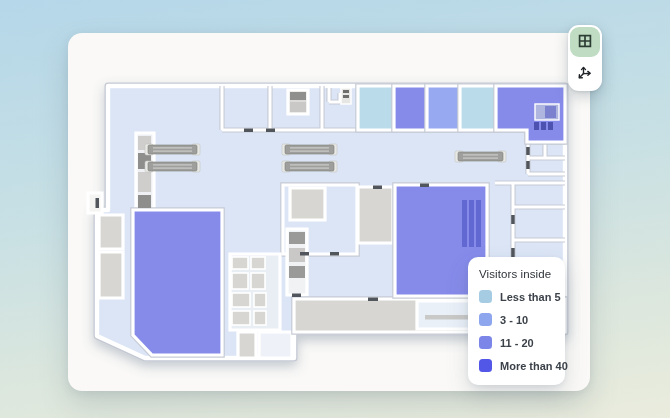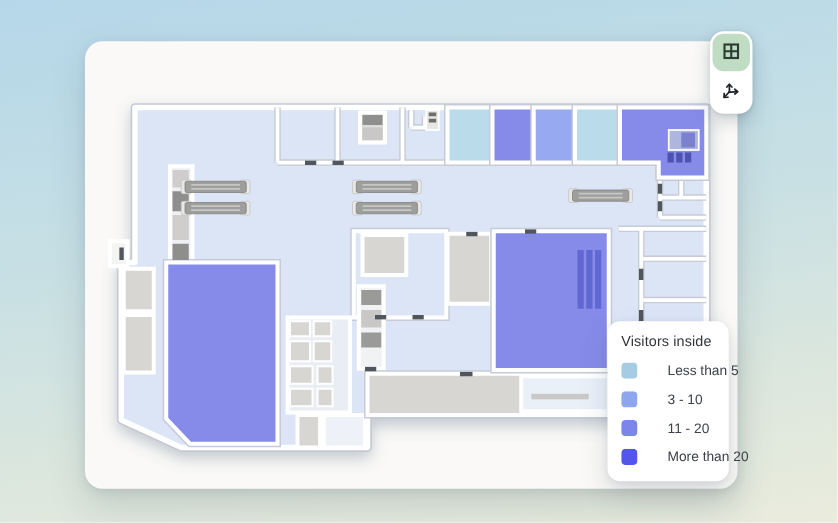--- a/index.html
+++ b/index.html
@@ -33,26 +33,26 @@
     position:absolute;left:568px;top:25px;width:34px;box-sizing:border-box;
     background:#ffffff;border-radius:11px;padding:2px;display:flex;flex-direction:column;gap:2px;
     box-shadow:0 5px 14px rgba(70,90,105,.28),0 1px 3px rgba(70,90,105,.15);
   }
   .tb-btn{width:30px;height:30px;border:none;border-radius:9px;background:transparent;
     display:flex;align-items:center;justify-content:center;cursor:pointer;padding:0;}
   .tb-btn.active{background:#c0ddc4;}
 
   
   .legend{
-    position:absolute;left:486px;top:257px;width:97px;box-sizing:border-box;
+    position:absolute;left:468px;top:257px;width:97px;box-sizing:border-box;
     background:#ffffff;border-radius:10px;padding:11px 11px 13px 11px;
     box-shadow:0 10px 22px rgba(70,90,105,.18),0 2px 5px rgba(70,90,105,.10);
   }
   .legend-title{font-size:11.5px;color:#2f343a;letter-spacing:.1px;}
-  .legend-item{display:flex;align-items:center;gap:24px;margin-top:10px;}
+  .legend-item{display:flex;align-items:center;gap:8px;margin-top:10px;font-weight:bold;}
   .legend-item svg{flex:0 0 auto;display:block;}
   .legend-label{font-size:11px;color:#3c424a;white-space:nowrap;}
 </style>
 </head>
 <body>
 
 <div class="map-card">
   <svg class="plan" viewBox="0 0 522 358">
     <defs>
       <filter id="pshadow" x="-20%" y="-20%" width="140%" height="140%">
@@ -260,15 +260,15 @@
     <svg width="13" height="13">
       <rect x="0" y="0" width="13" height="13" rx="3.5" fill="#7c86e9"></rect>
     </svg>
     <span class="legend-label">11 - 20</span>
   </div>
 
   <div class="legend-item">
     <svg width="13" height="13">
       <rect x="0" y="0" width="13" height="13" rx="3.5" fill="#5357e7"></rect>
     </svg>
-    <span class="legend-label">More than 20</span>
+    <span class="legend-label">More than 40</span>
   </div>
 </div>
 
 </body></html>

